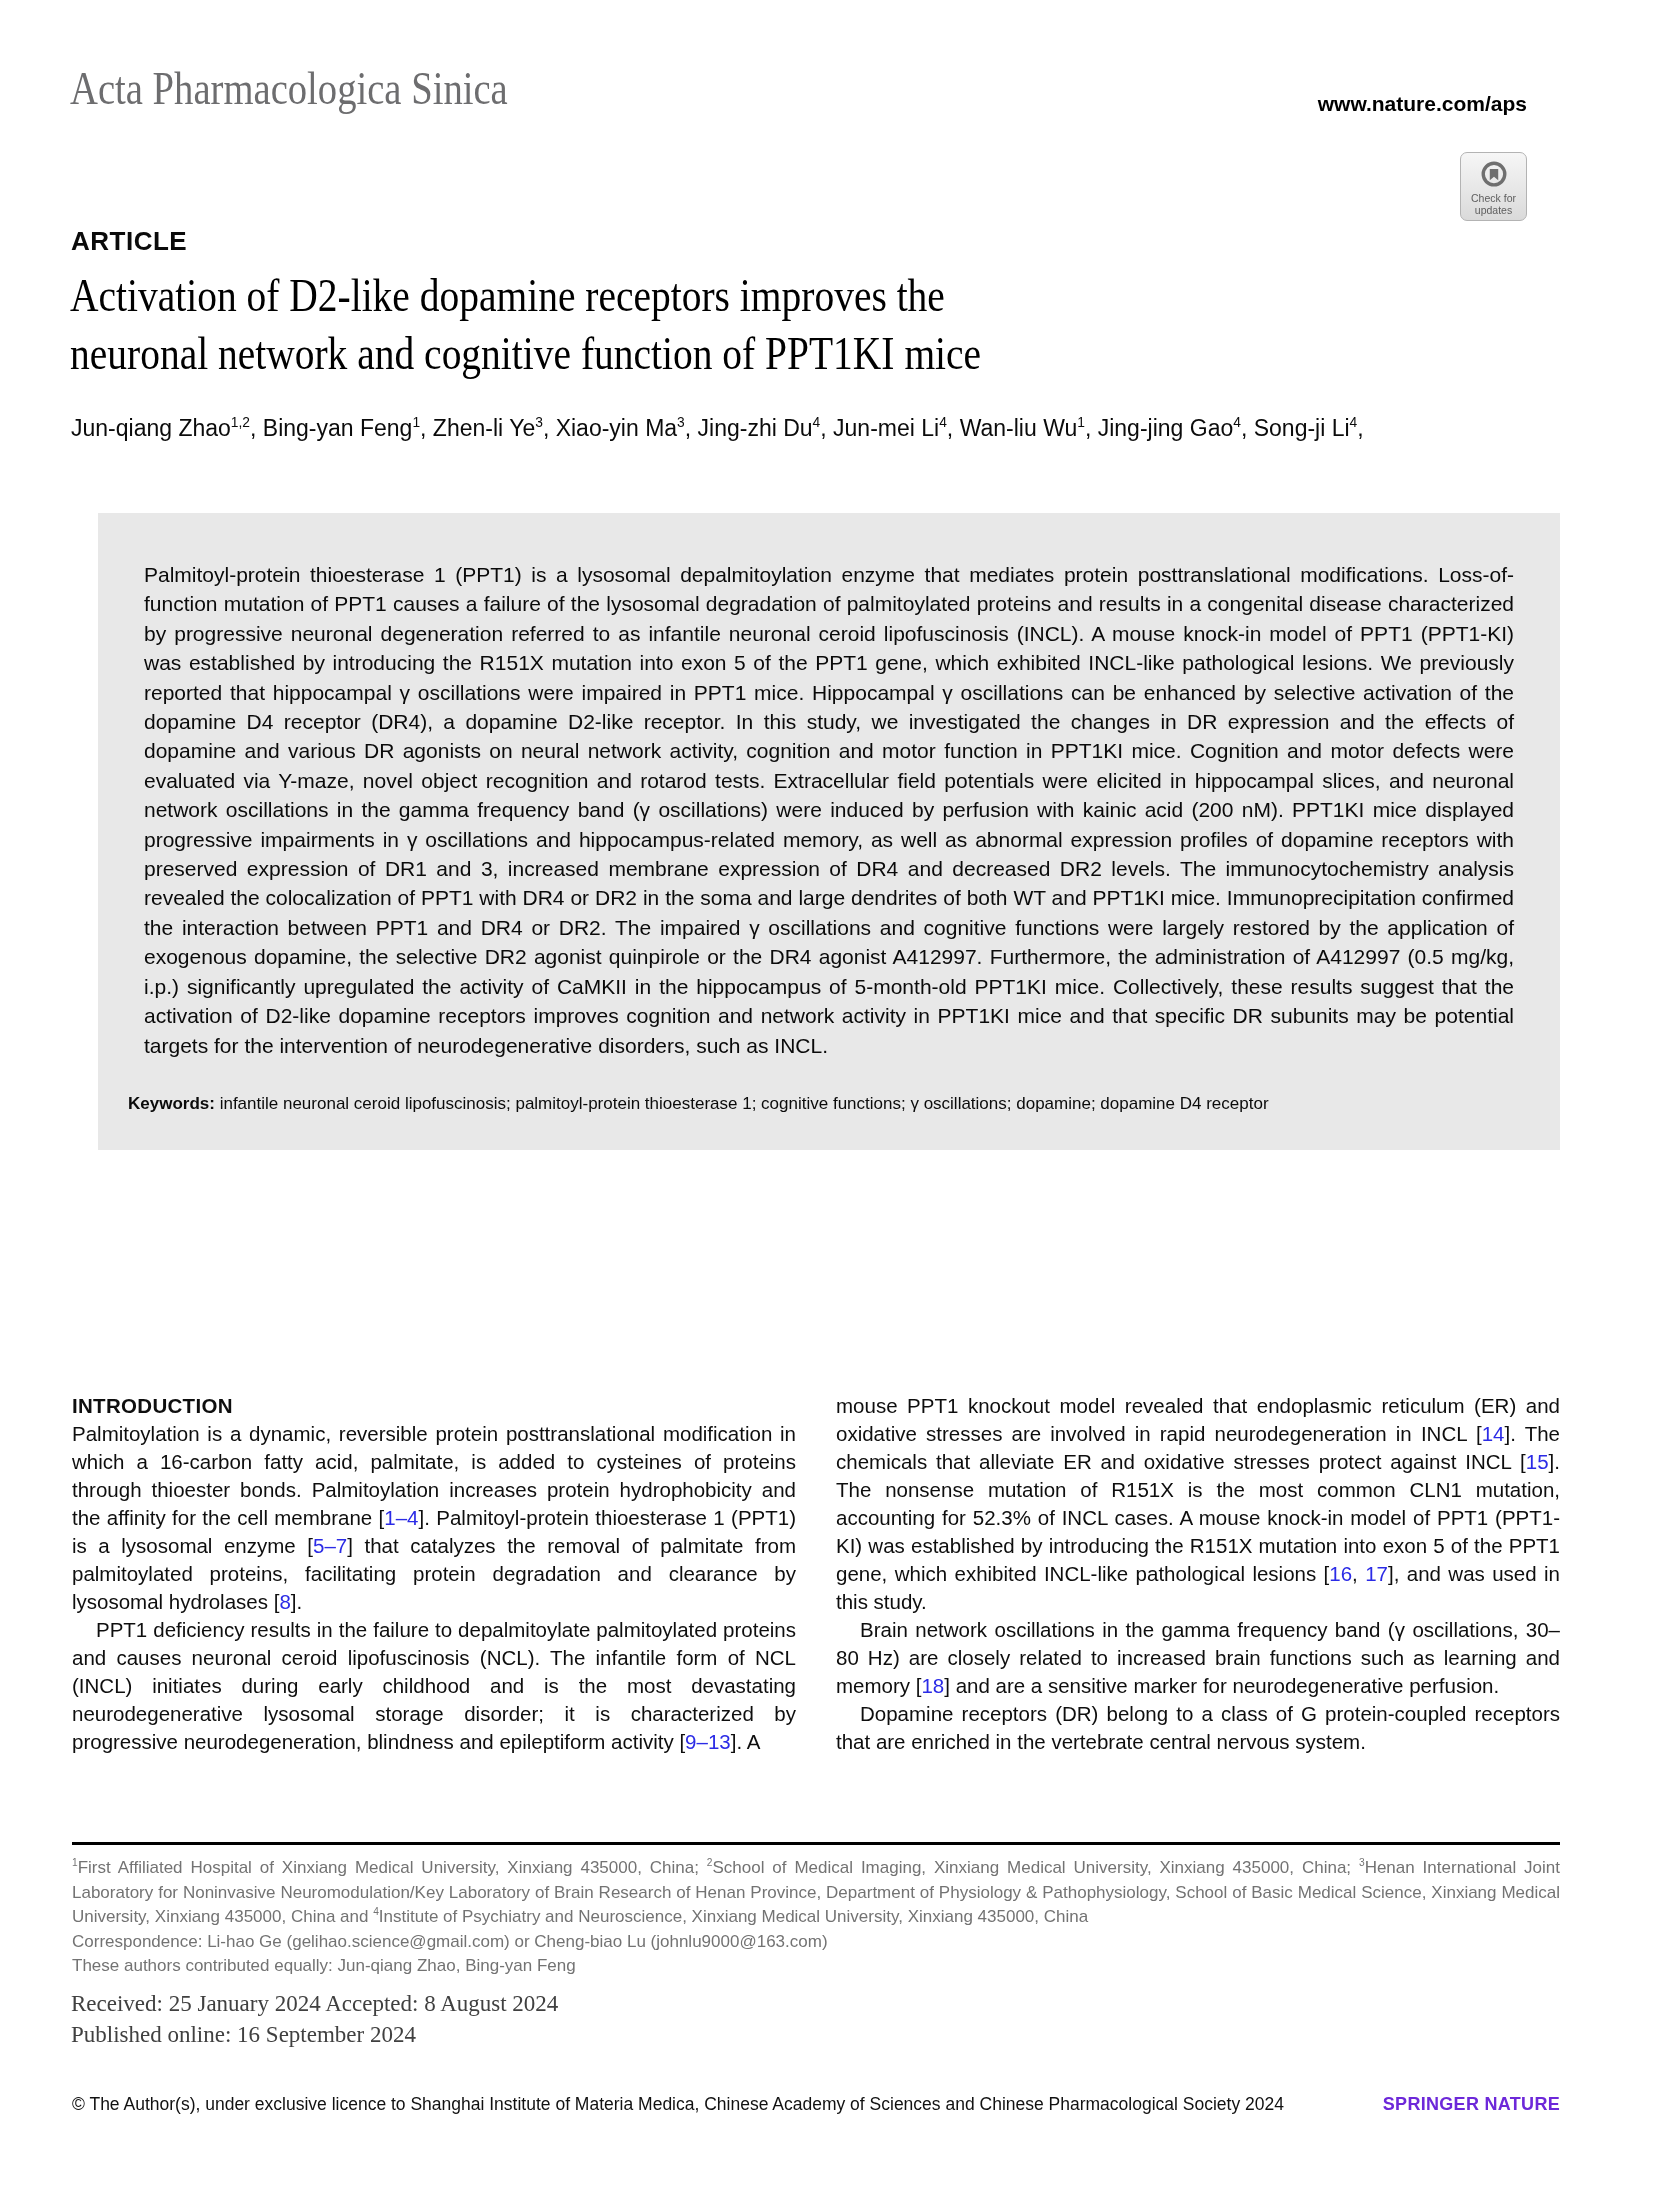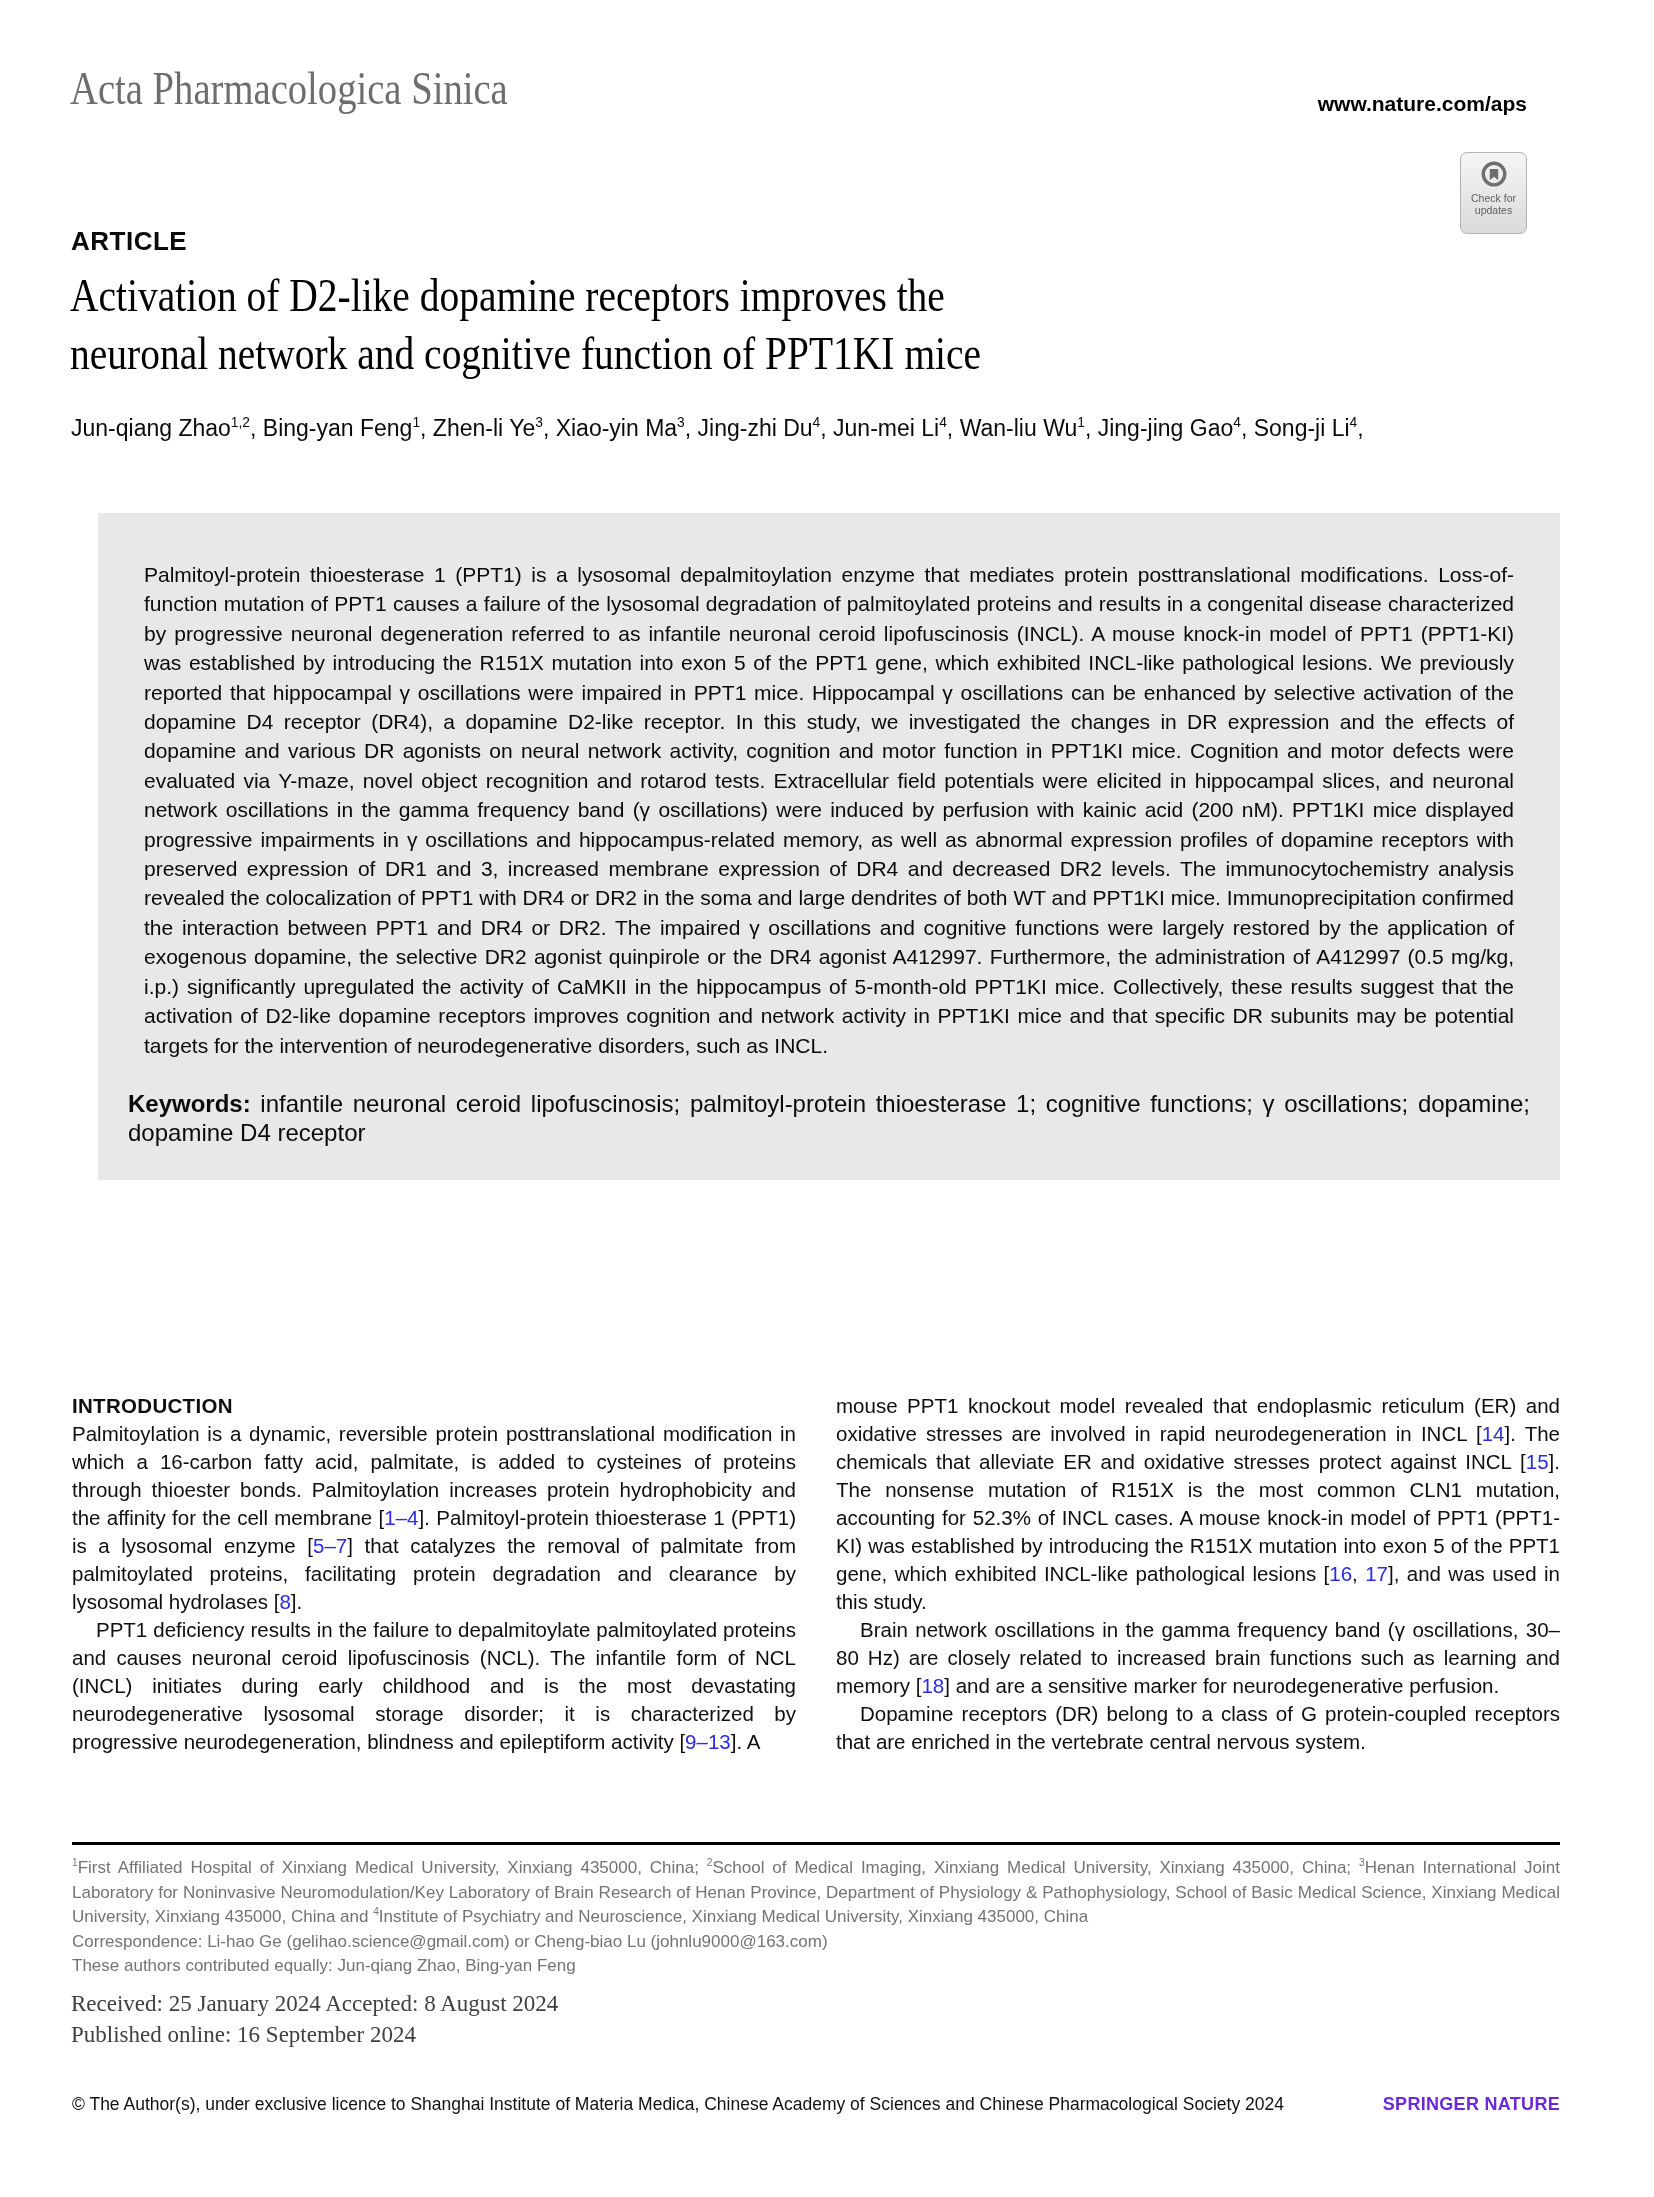--- a/index.html
+++ b/index.html
@@ -6,39 +6,39 @@
   .page{position:relative;width:1654px;height:2197px;background:#ffffff;overflow:hidden;
         font-family:"Liberation Sans",sans-serif;color:#0b0b0b;}
 
   
   .journal-name{position:absolute;left:70px;top:62px;font-family:"Liberation Serif",serif;
                 font-size:46px;color:#6d6d6f;transform:scaleX(.84);transform-origin:0 50%;
                 white-space:nowrap;}
   .site-url{position:absolute;right:127px;top:92px;font-size:21px;font-weight:bold;color:#000;}
 
   
-  .cfu-badge{position:absolute;left:1460px;top:152px;width:67px;height:82px;border:1px solid #b3b3b3;
+  .cfu-badge{position:absolute;left:1460px;top:152px;width:67px;height:69px;border:1px solid #b3b3b3;
              border-radius:7px;background:linear-gradient(#f6f6f6,#dadada);
              display:flex;flex-direction:column;align-items:center;padding-top:7px;box-sizing:border-box;}
   .cfu-badge svg{width:30px;height:30px;display:block;}
   .cfu-text{font-size:10.5px;line-height:12px;color:#5e5e5e;text-align:center;margin-top:2px;}
 
   .article-label{position:absolute;left:71px;top:226px;font-size:26px;font-weight:bold;letter-spacing:.5px;}
 
   .title{position:absolute;left:70px;top:266px;font-family:"Liberation Serif",serif;font-size:47px;
          line-height:58px;color:#000;transform:scaleX(.84);transform-origin:0 0;white-space:nowrap;}
 
   .authors{position:absolute;left:71px;top:413px;font-size:23px;line-height:31px;color:#0b0b0b;}
   sup{font-size:60%;line-height:0;vertical-align:super;}
 
   
   .abstract-box{position:absolute;left:98px;top:513px;width:1462px;box-sizing:border-box;
                 background:#e8e8e8;padding:31px 30px 32px 30px;}
   .abstract-text{font-size:21px;line-height:29.4px;text-align:justify;color:#0a0a0a;margin:16px;}
-  .keywords{font-size:24px;line-height:29.4px;text-align:justify;margin:29px 0 0 0;}
+  .keywords{font-size:17px;line-height:29.4px;text-align:justify;margin:29px 0 0 0;}
   .citation{font-size:21px;margin:32px 0 0 0;}
   .seg-b{font-weight:bold;}
   .seg-i{font-style:italic;}
   .seg-ref{color:#2b2be6;}
   .seg-link{color:inherit;text-decoration:none;}
 
   
   .intro{position:absolute;left:72px;top:1392px;width:1488px;display:flex;gap:40px;}
   .intro-col{width:724px;font-size:20.5px;line-height:28px;text-align:justify;color:#0e0e0e;}
   .intro-heading{font-size:20.5px;font-weight:bold;margin:0;letter-spacing:.3px;}

